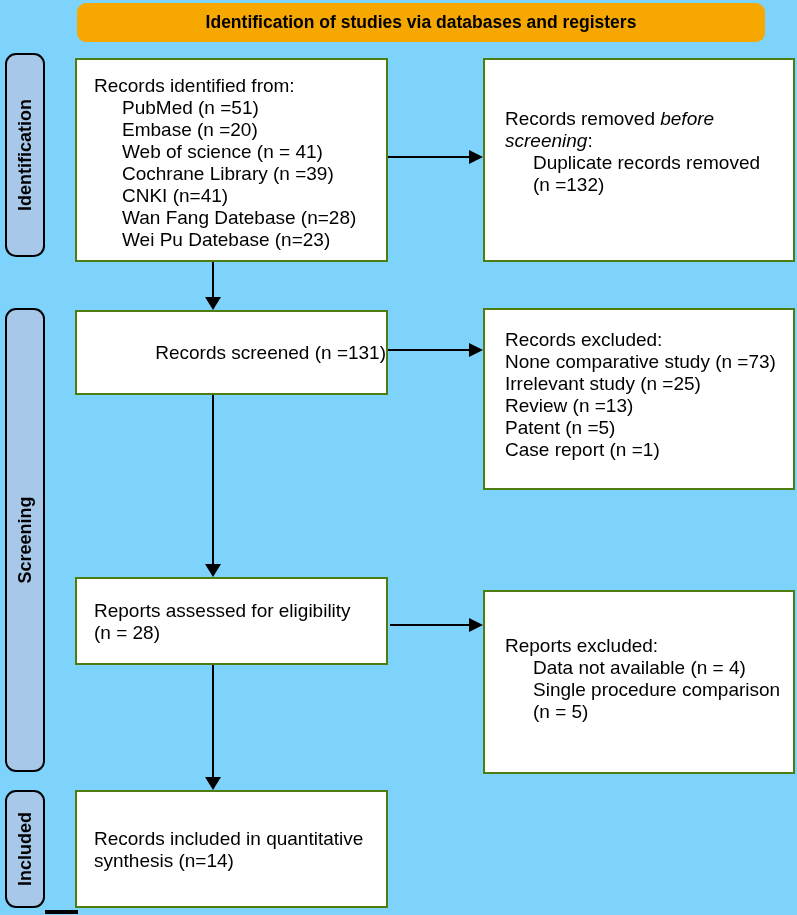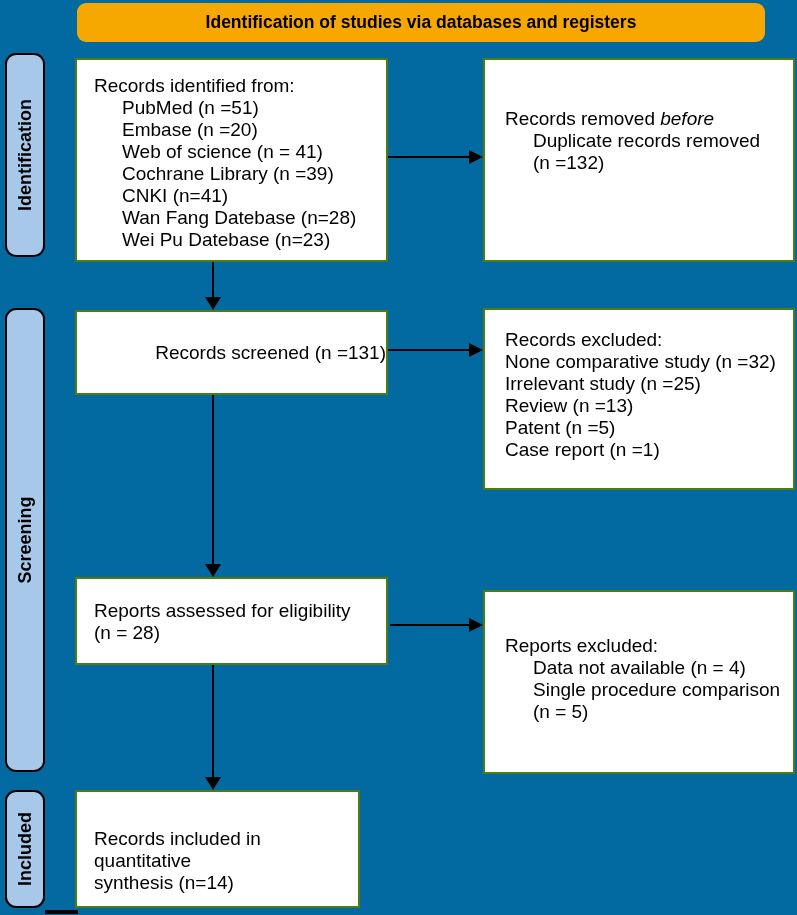--- a/index.html
+++ b/index.html
@@ -1,17 +1,17 @@
 <!DOCTYPE html>
 <html><head>
 <meta charset="utf-8">
 <style>
   html,body { margin:0; padding:0; background:#ffffff; }
   #canvas {
-    position:relative; width:797px; height:915px; background:#0369a1;
+    position:relative; width:797px; height:915px; background:#7dd3fc;
     font-family:"Liberation Sans", sans-serif; color:#000; overflow:hidden;
   }
   .banner {
     position:absolute; left:77px; top:3px; width:688px; height:39px;
     background:#F7A800; border-radius:9px;
     display:flex; align-items:center; justify-content:center;
     font-weight:bold; font-size:17.5px;
   }
   .stage {
     position:absolute; left:5px; width:40px;
@@ -69,50 +69,51 @@
     <div class="indent">Embase (n =20)</div>
     <div class="indent">Web of science (n = 41)</div>
     <div class="indent">Cochrane Library (n =39)</div>
     <div class="indent">CNKI (n=41)</div>
     <div class="indent">Wan Fang Datebase (n=28)</div>
     <div class="indent">Wei Pu Datebase (n=23)</div>
   </div>
 
   <div class="box" style="left:483px; top:58px; width:312px; height:204px; padding:48px 16px 0 20px;">
     <div><span>Records removed </span><i>before</i></div>
+    <div><i>screening</i><span>:</span></div>
     <div class="indent">Duplicate records removed</div>
     <div class="indent">(n =132)</div>
   </div>
 
   <div class="box flexcenter" style="left:75px; top:310px; width:313px; height:85px; padding-left:17px;justify-content:flex-end;">
     <div>Records screened (n =131)</div>
   </div>
 
   <div class="box" style="left:483px; top:308px; width:312px; height:182px; padding:19px 4px 0 20px;">
     <div>Records excluded:</div>
-    <div>None comparative study (n =32)</div>
+    <div>None comparative study (n =73)</div>
     <div>Irrelevant study (n =25)</div>
     <div>Review (n =13)</div>
     <div>Patent (n =5)</div>
     <div>Case report (n =1)</div>
   </div>
 
   <div class="box" style="left:75px; top:577px; width:313px; height:88px; padding:21px 8px 0 17px;">
     <div>Reports assessed for eligibility</div>
     <div>(n = 28)</div>
   </div>
 
   <div class="box" style="left:483px; top:590px; width:312px; height:184px; padding:43px 4px 9px 20px;">
     <div>Reports excluded:</div>
     <div class="indent">Data not available (n = 4)</div>
     <div class="indent">Single procedure comparison</div>
     <div class="indent">(n = 5)</div>
   </div>
 
-  <div class="box" style="left:75px; top:790px; width:285px; height:118px; padding:36px 8px 0 17px;">
+  <div class="box" style="left:75px; top:790px; width:313px; height:118px; padding:36px 8px 0 17px;">
     <div>Records included in quantitative</div>
     <div>synthesis (n=14)</div>
   </div>
 
   <div class="harrow" style="left:388px; top:150px; width:95px;">
     <div class="shaft" style="width:83px;"></div>
     <div class="head"></div>
   </div>
 
   <div class="varrow" style="left:205px; top:262px; height:48px;">

